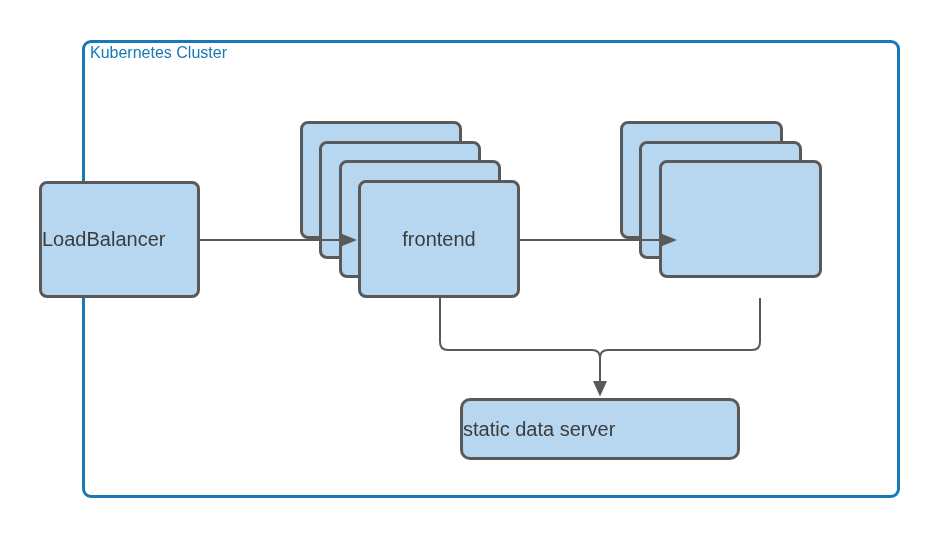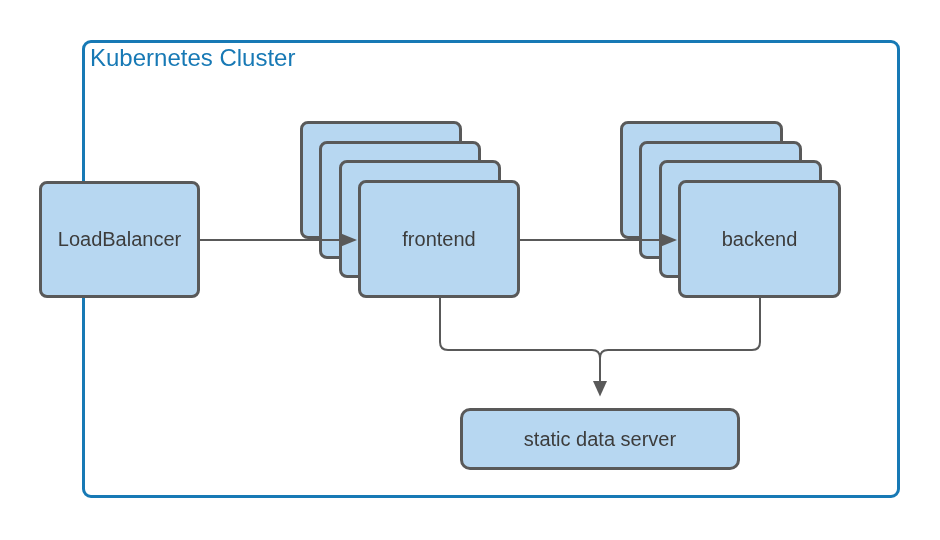--- a/index.html
+++ b/index.html
@@ -16,31 +16,31 @@
     position:relative; width:940px; height:540px;
     background:var(--c-bg); overflow:hidden;
   }
   .cluster{
     position:absolute; left:82px; top:40px; width:818px; height:458px;
     border:3px solid var(--c-cluster); border-radius:9px;
     box-sizing:border-box; background:transparent;
   }
   .cluster-label{
     position:absolute; left:5px; top:1px;
-    font-size:24px; color:var(--c-cluster); white-space:nowrap;
+    font-size:16px; color:var(--c-cluster); white-space:nowrap;
   }
   .node{
     position:absolute; box-sizing:border-box;
     background:var(--c-fill); border:3px solid var(--c-border);
     border-radius:8px;
-    display:flex; align-items:center; justify-content:center;
+    display:flex; align-items:center; 
     font-size:20px; color:var(--c-text);
   }
   .node-lb{ left:39px; top:181px; width:161px; height:117px; }
-  .node-static{ left:460px; top:408px; width:280px; height:62px; border-radius:10px; }
+  .node-static{ left:460px; top:398px; width:280px; height:62px; border-radius:10px; }
   .stack{ position:absolute; }
   .stack-frontend{ left:300px; top:121px; width:221px; height:178px; }
   .stack-backend{ left:620px; top:121px; width:222px; height:178px; }
   .layer{
     position:absolute; box-sizing:border-box;
     background:var(--c-fill); border:3px solid var(--c-border);
     border-radius:8px; width:162px; height:118px;
     display:flex; align-items:center; justify-content:center;
     font-size:20px; color:var(--c-text);
   }
@@ -75,23 +75,20 @@
     <div class="layer l2"></div>
     <div class="layer l3">
       <span>frontend</span>
     </div>
   </div>
 
   <div class="stack stack-backend">
     <div class="layer l0"></div>
     <div class="layer l1"></div>
     <div class="layer l2"></div>
-    <div class="layer l3">
-      <span>backend</span>
-    </div>
   </div>
 
   <div class="node node-static">
     <span>static data server</span>
   </div>
 
   <svg class="connectors" viewBox="0 0 940 540" xmlns="http://www.w3.org/2000/svg">
 
     <path d="M200,240 L342,240"></path>
     <polygon points="357,240 341,233.5 341,246.5"></polygon>

